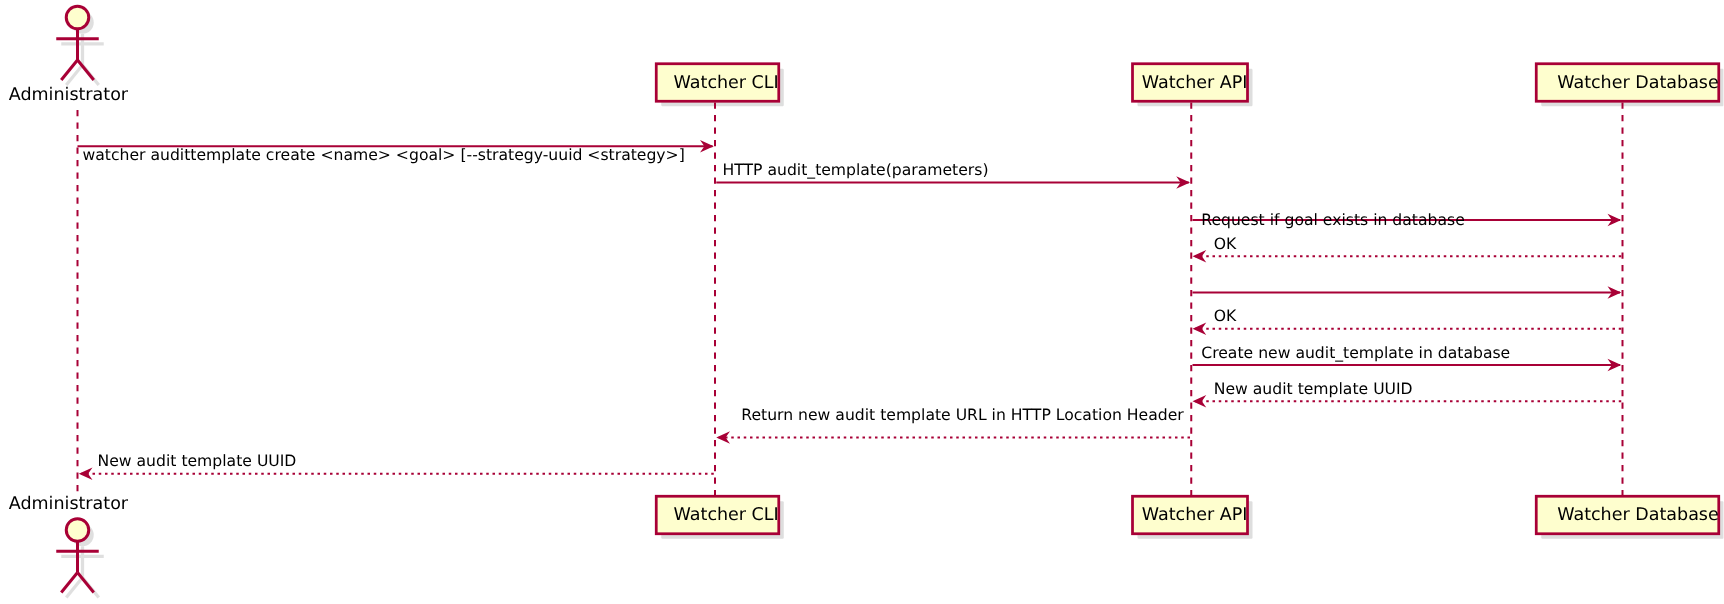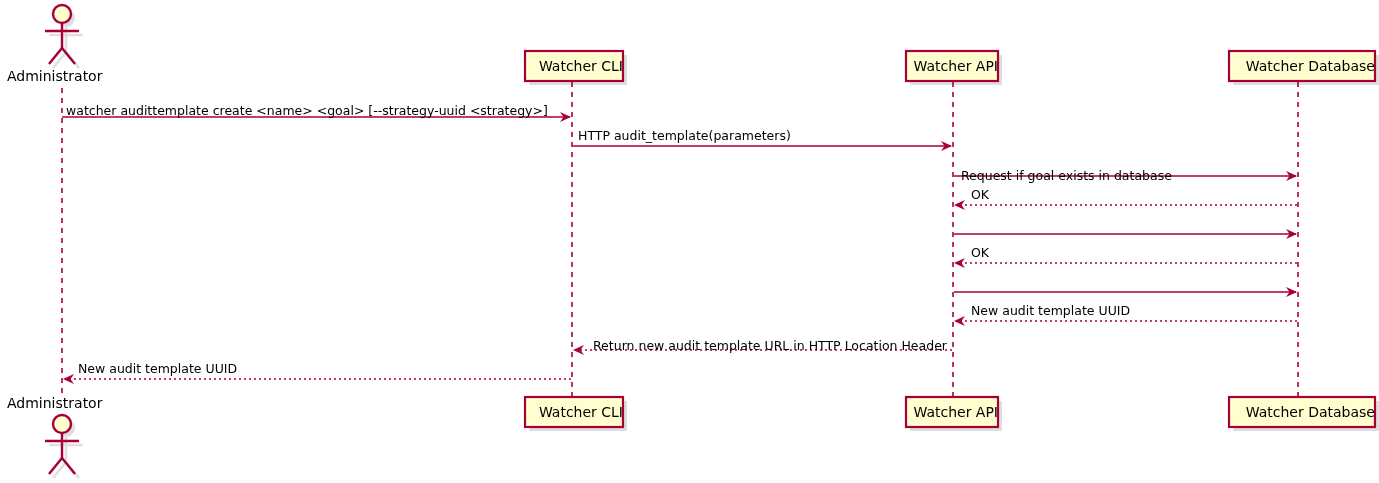--- a/index.html
+++ b/index.html
@@ -183,31 +183,32 @@
   <div class="lbl participant-label" style="left:906px; top:59px; width:92px;">Watcher API</div>
 
   <div class="lbl participant-label" style="left:1229px; top:59px; width:146px;">Watcher Database</div>
 
   <div class="lbl participant-label" style="left:525px; top:405px; width:98px;">Watcher CLI</div>
 
   <div class="lbl participant-label" style="left:906px; top:405px; width:92px;">Watcher API</div>
 
   <div class="lbl participant-label" style="left:1229px; top:405px; width:146px;">Watcher Database</div>
 
-  <div class="lbl msg-label" style="left:66px; top:105px;">watcher audittemplate create &lt;name&gt; &lt;goal&gt; [--strategy-uuid &lt;strategy&gt;]</div>
+  <div class="lbl msg-label" style="left:66px; top:118px;">watcher audittemplate create &lt;name&gt; &lt;goal&gt; [--strategy-uuid &lt;strategy&gt;]</div>
 
   <div class="lbl msg-label" style="left:578px; top:130px;">HTTP audit_template(parameters)</div>
 
   <div class="lbl msg-label" style="left:961px; top:170px;">Request if goal exists in database</div>
 
   <div class="lbl msg-label" style="left:971px; top:189px;">OK</div>
 
 
   <div class="lbl msg-label" style="left:971px; top:247px;">OK</div>
 
+  <div class="lbl msg-label" style="left:961px; top:276px;">Create new audit_template in database</div>
 
   <div class="lbl msg-label" style="left:971px; top:305px;">New audit template UUID</div>
 
-  <div class="lbl msg-label" style="left:593px; top:340px;">Return new audit template URL in HTTP Location Header</div>
+  <div class="lbl msg-label" style="left:593px; top:326px;">Return new audit template URL in HTTP Location Header</div>
 
   <div class="lbl msg-label" style="left:78px; top:363px;">New audit template UUID</div>
 
 </div>
 
 </body></html>

